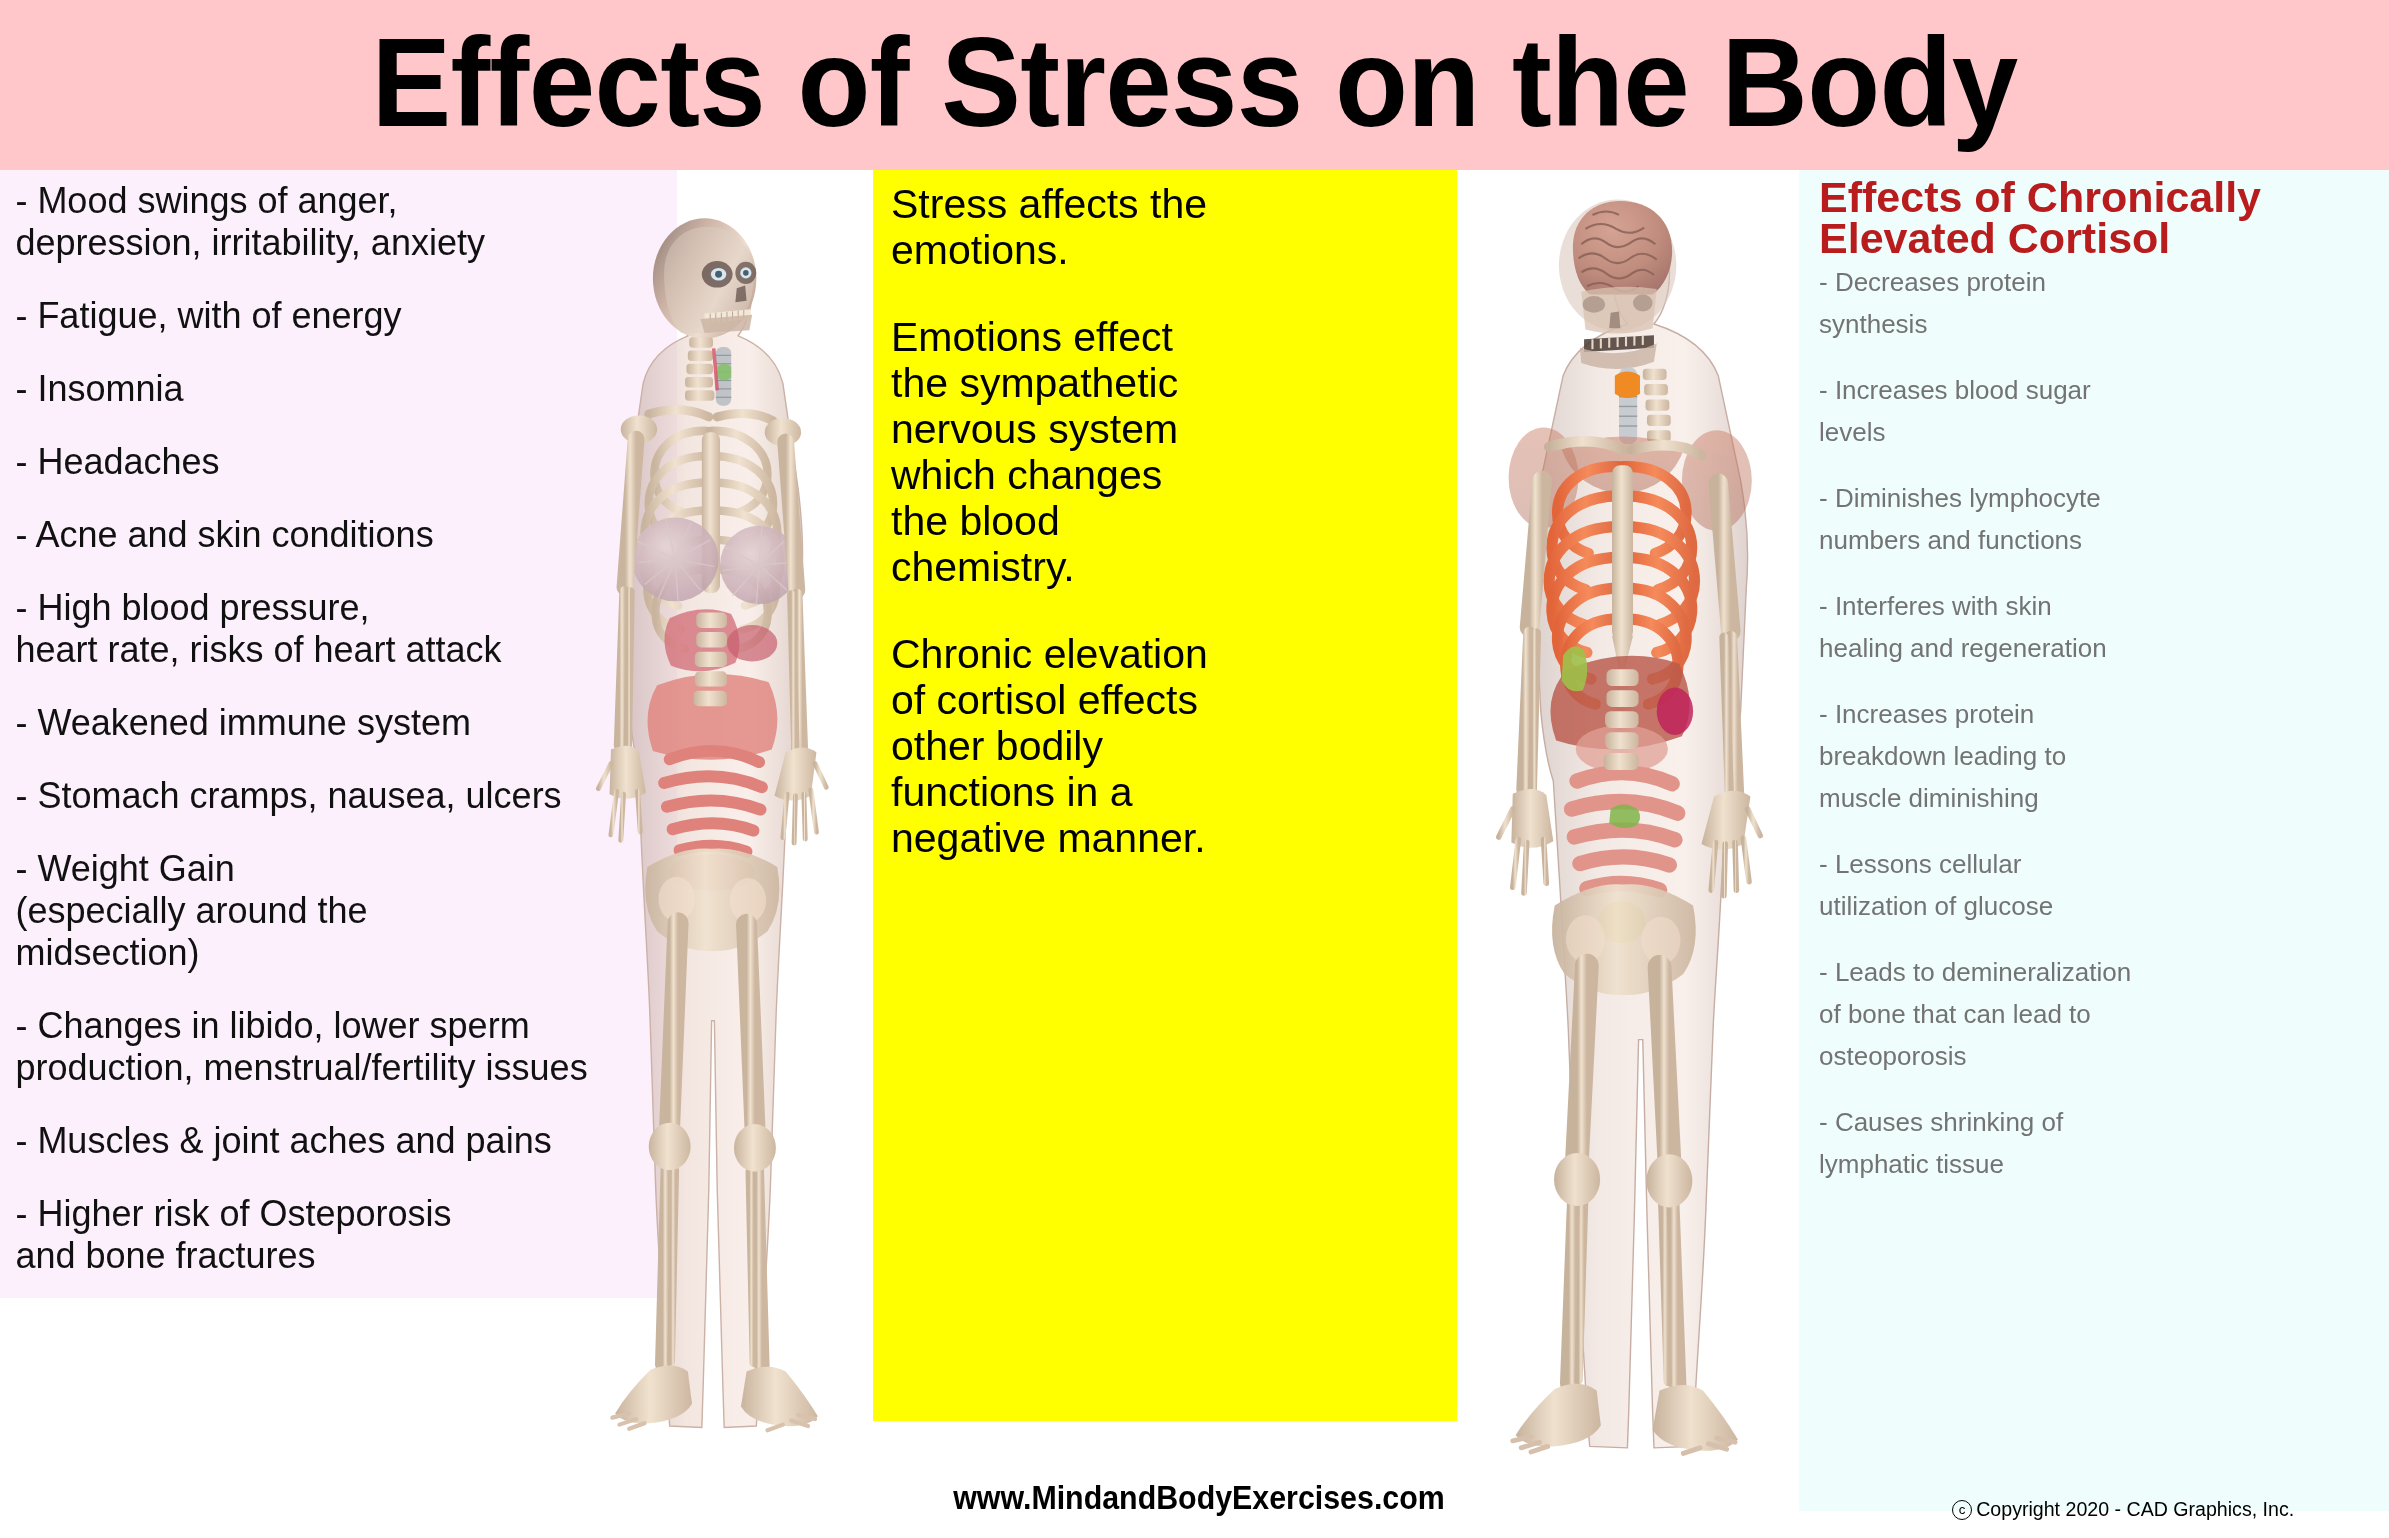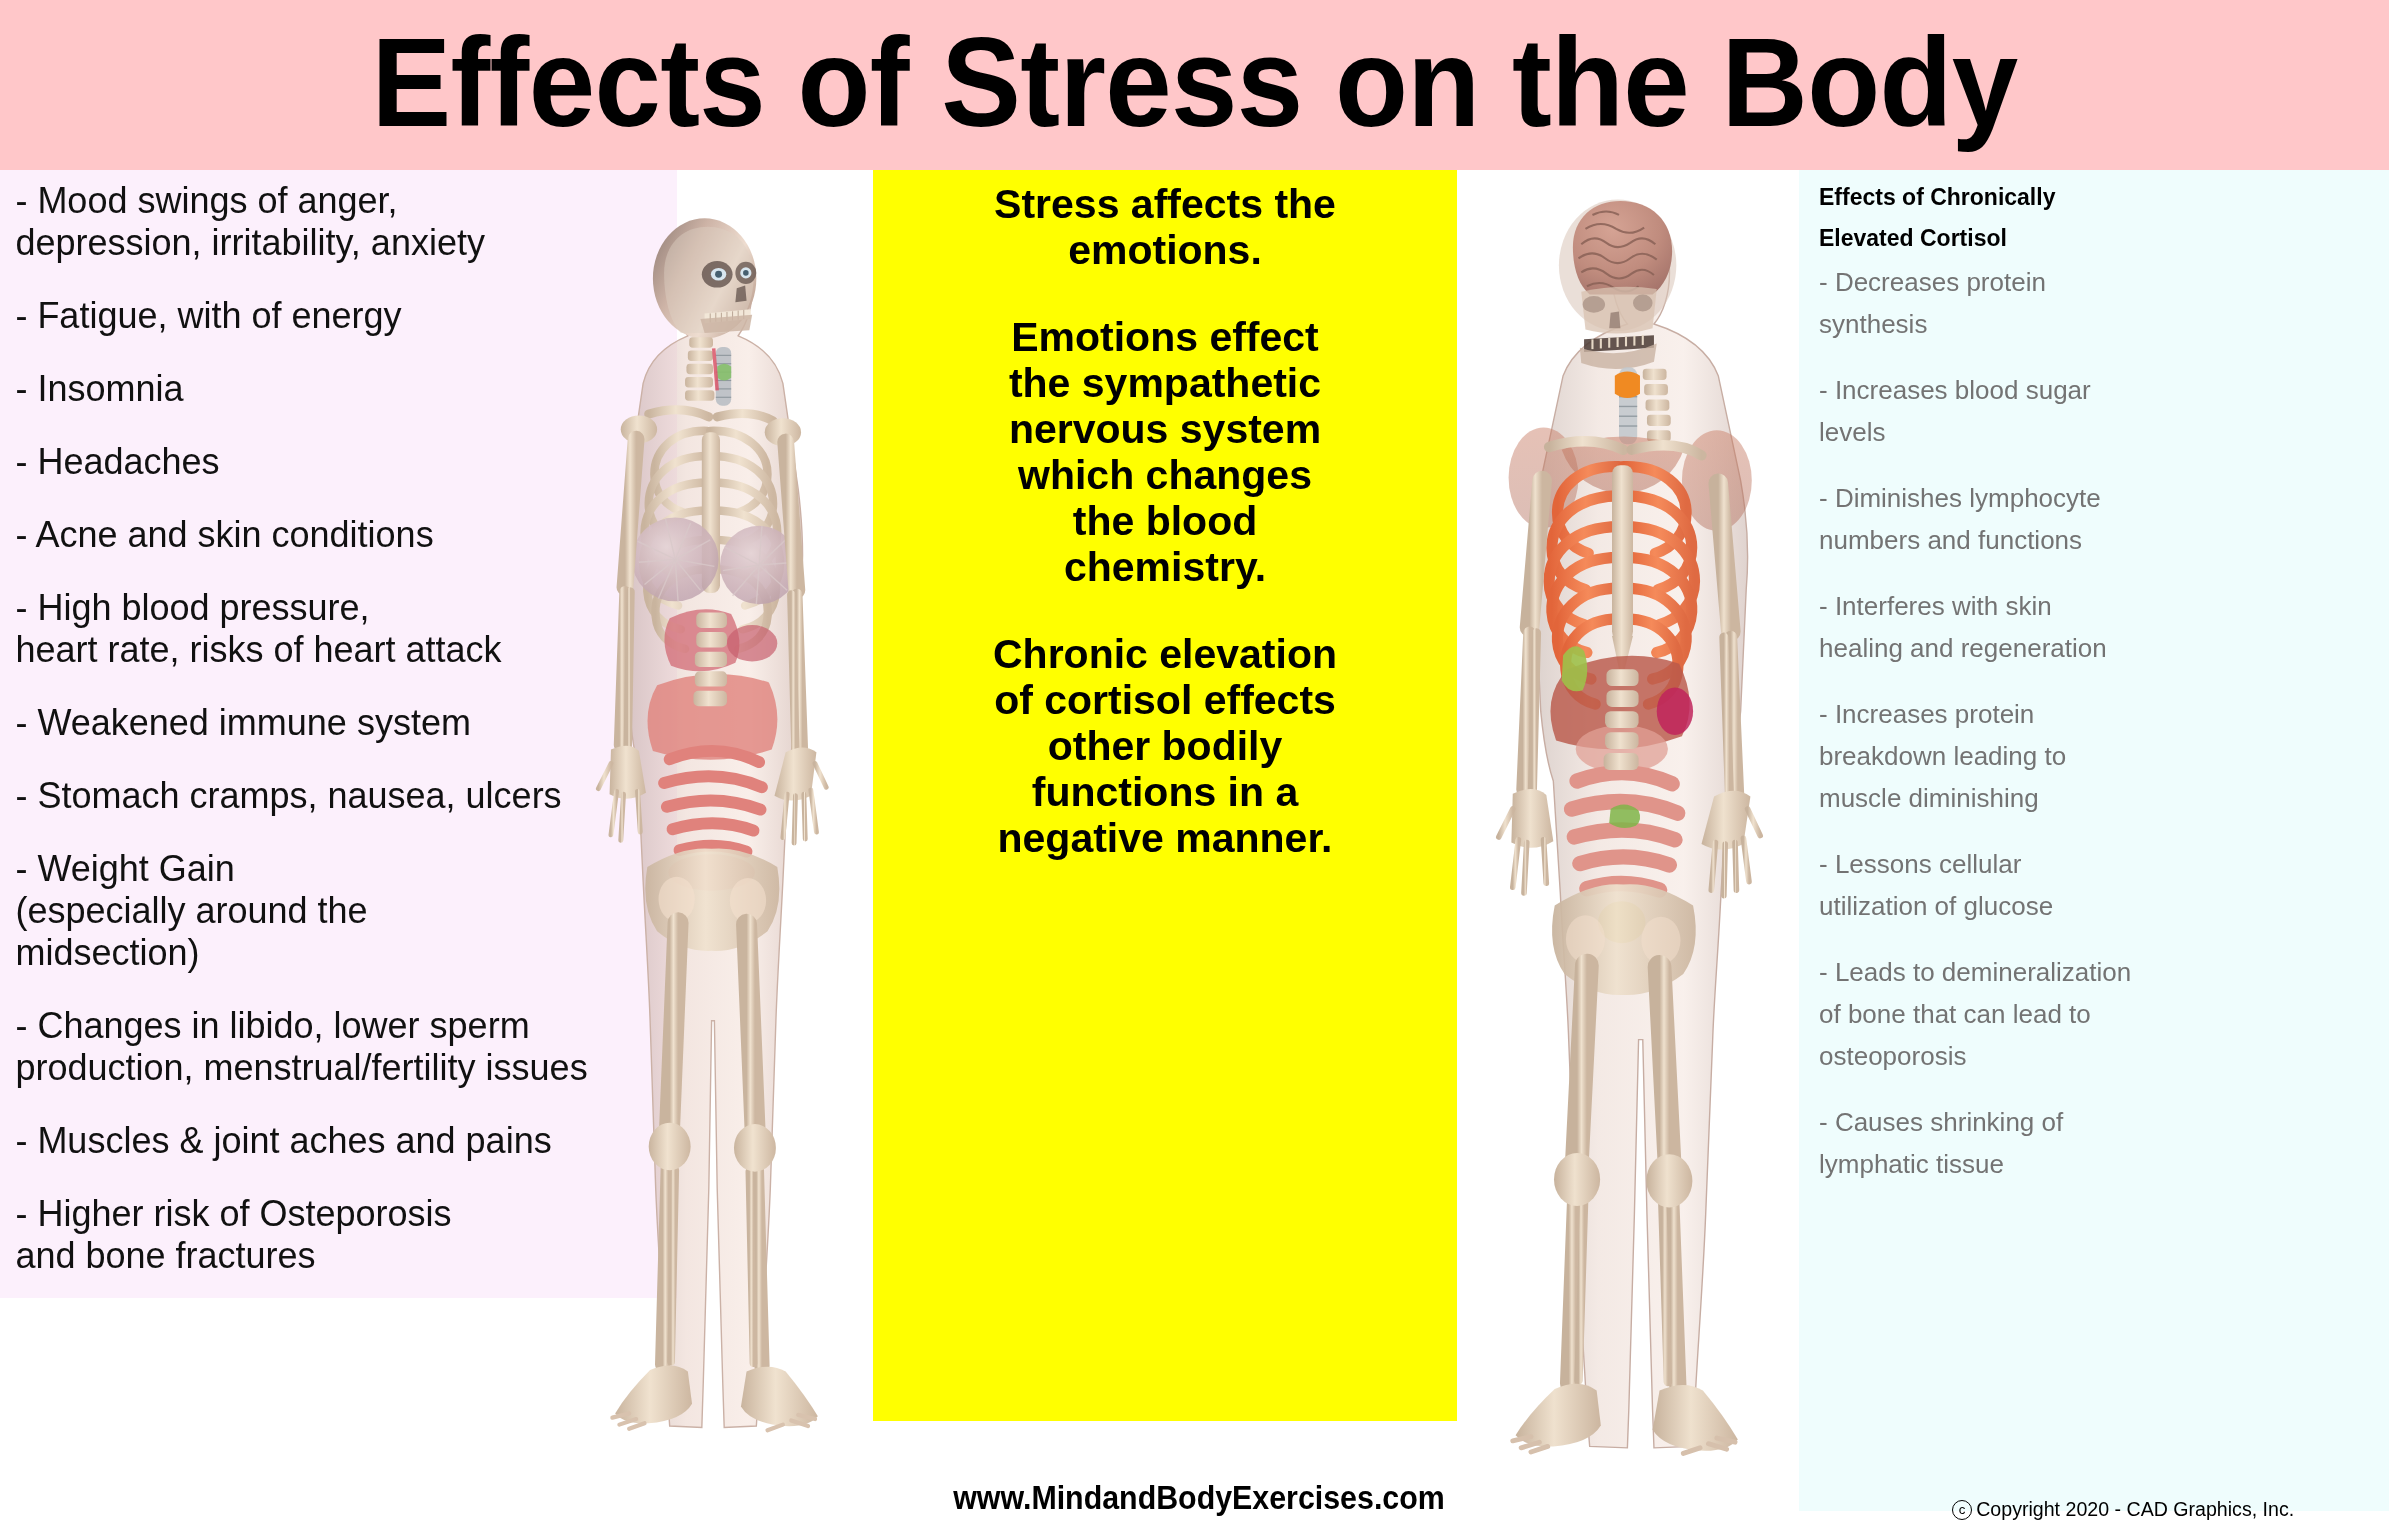--- a/index.html
+++ b/index.html
@@ -33,32 +33,32 @@
   }
   #left-list .li{margin-bottom:31px;white-space:pre-line;}
 
   
   #center-panel{
     position:absolute;left:873px;top:170px;width:584px;height:1251px;
     background:#FFFF00;
   }
   #center-text{
     position:absolute;left:18px;top:11.2px;width:548px;
-    text-align:center;font-weight:bold;font-size:41px;line-height:46px;color:#000;
+    font-weight:normal;font-size:41px;line-height:46px;color:#000;
   }
   #center-text .para{margin-bottom:41px;white-space:pre-line;}
 
   
   #right-panel{
     position:absolute;left:1799px;top:170px;width:591px;height:1341px;
     background:#EFFDFD;
   }
   #right-heading{
     position:absolute;left:20px;top:7px;width:559px;
-    font-weight:bold;font-size:23px;line-height:41px;color:#000000;white-space:pre-line;
+    font-weight:bold;font-size:43px;line-height:41px;color:#b91c1c;white-space:pre-line;
   }
   #right-list{
     position:absolute;left:20px;top:91px;width:566px;
     font-size:26px;line-height:42px;color:#737373;
   }
   #right-list .li{margin-bottom:24px;white-space:pre-line;}
 
   
   #site-url{
     position:absolute;left:932px;top:1479px;width:531px;text-align:center;

